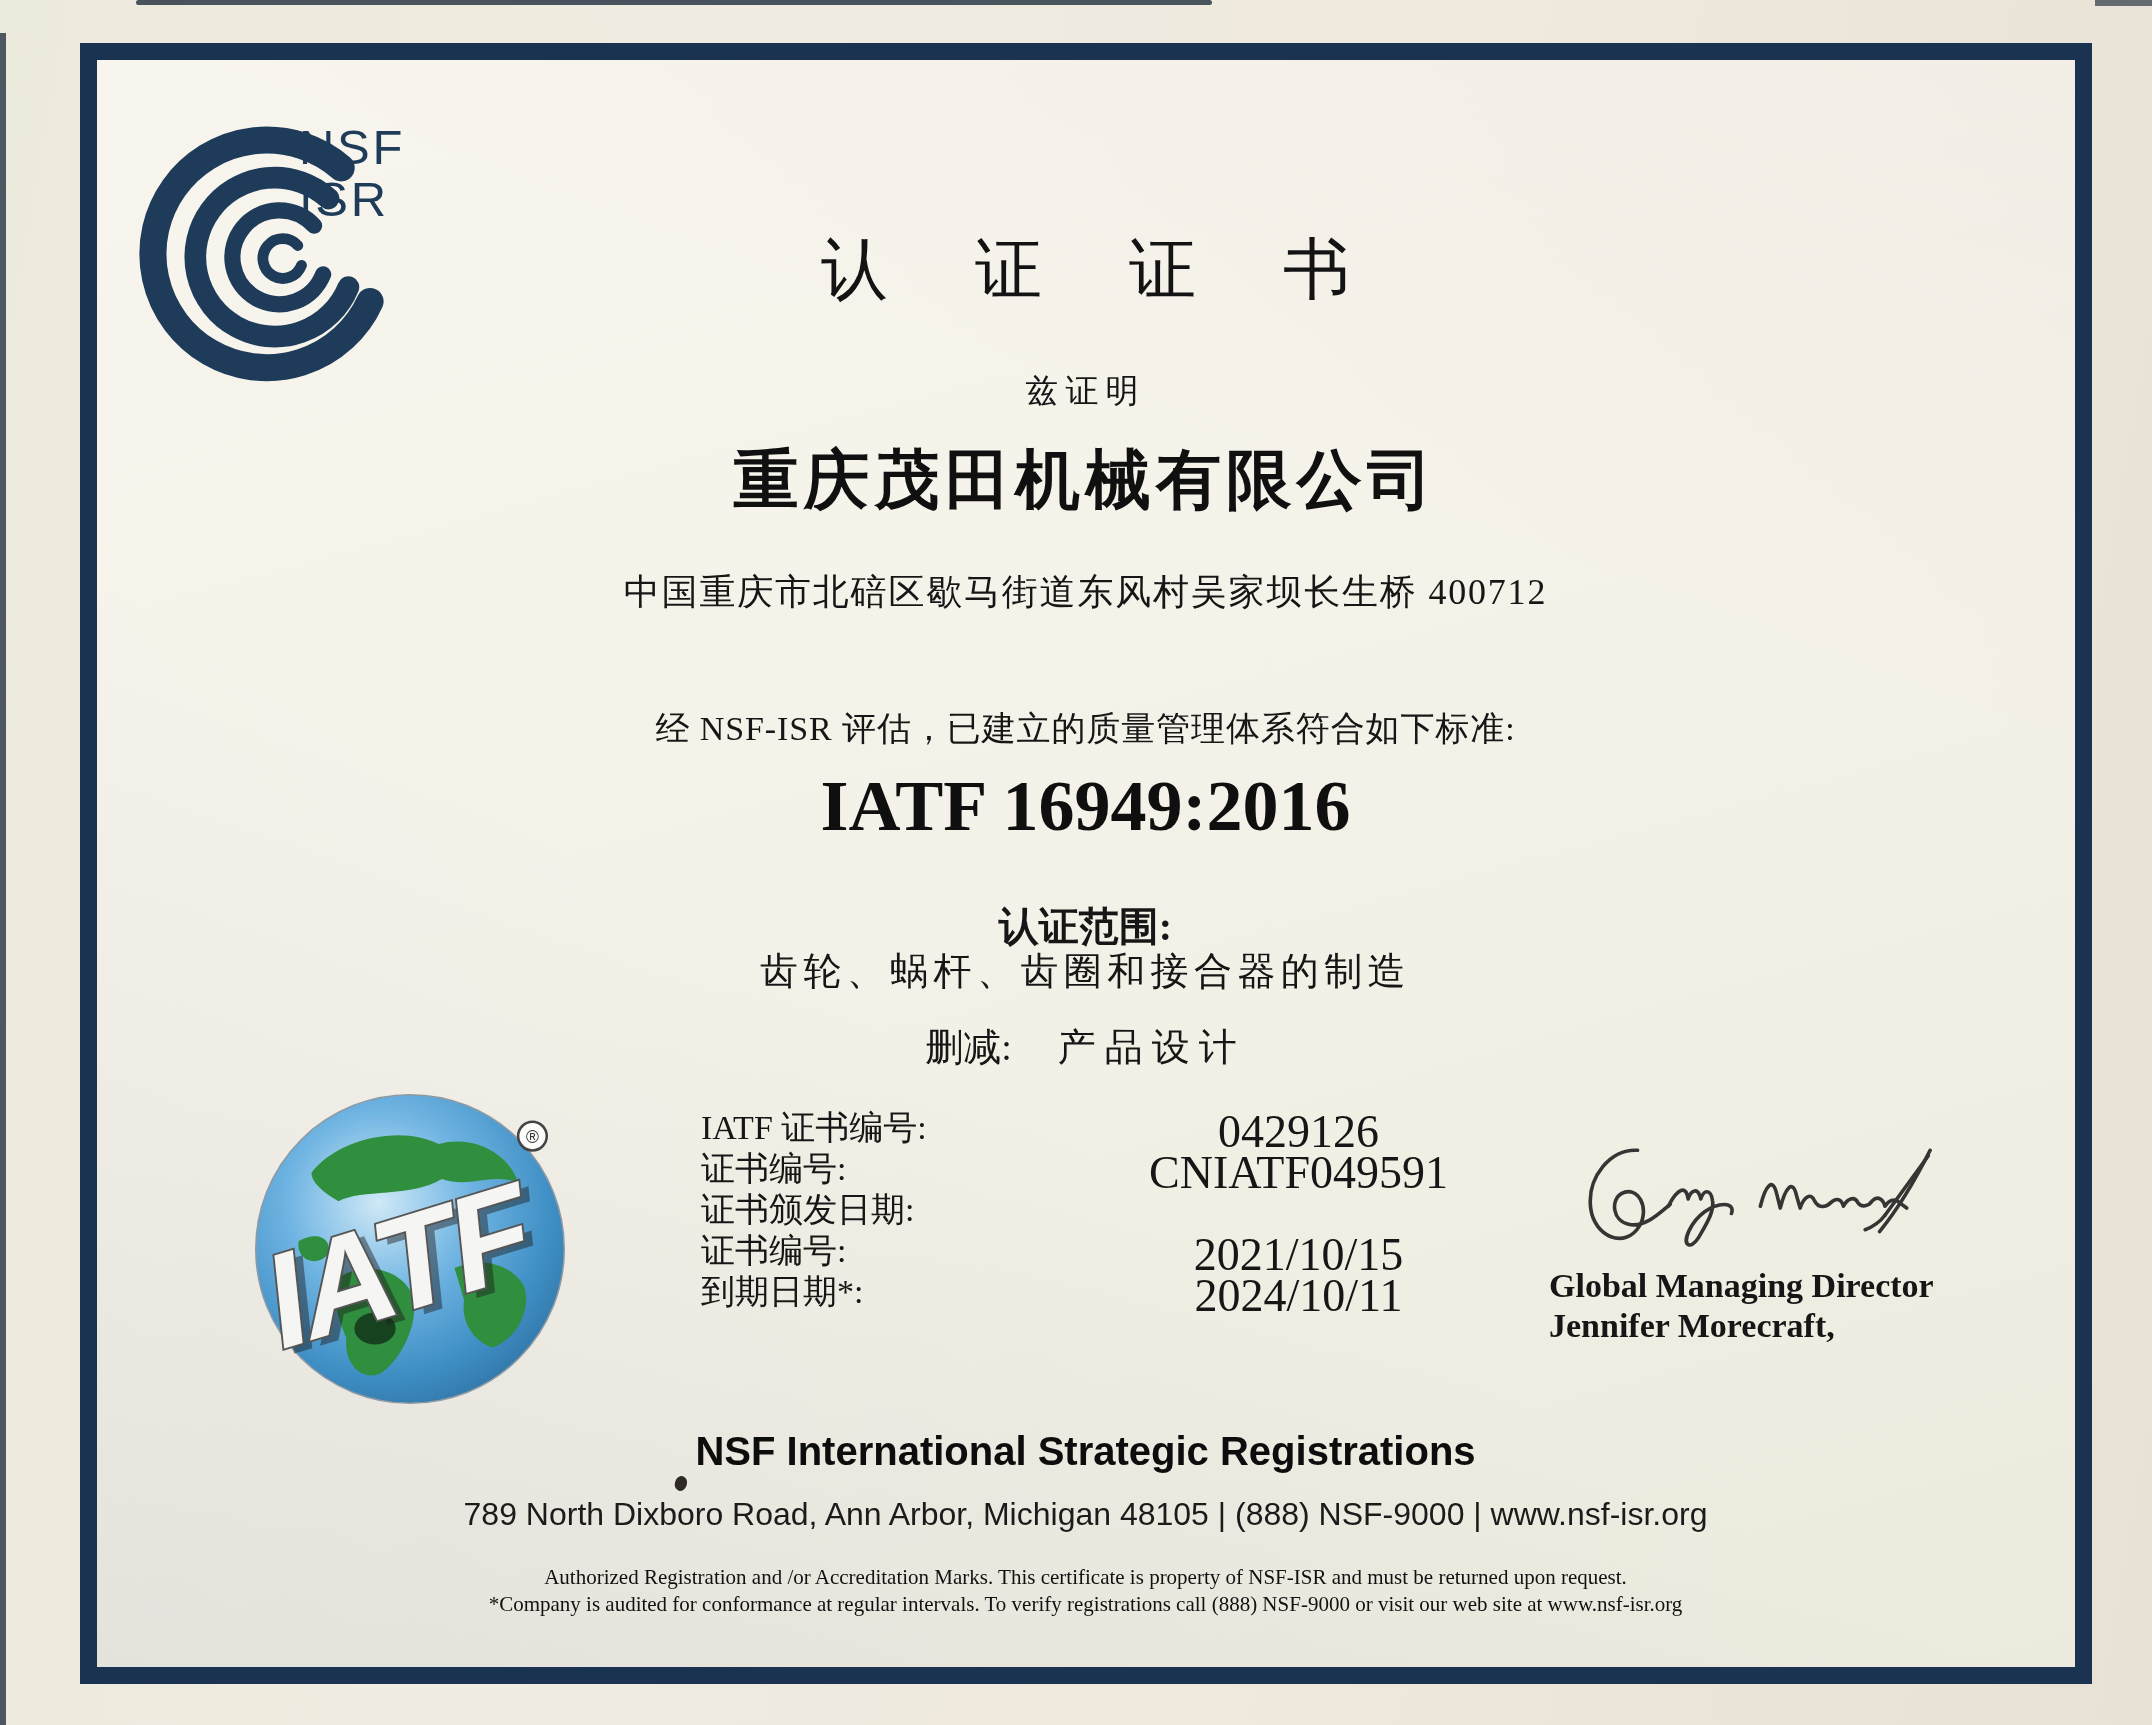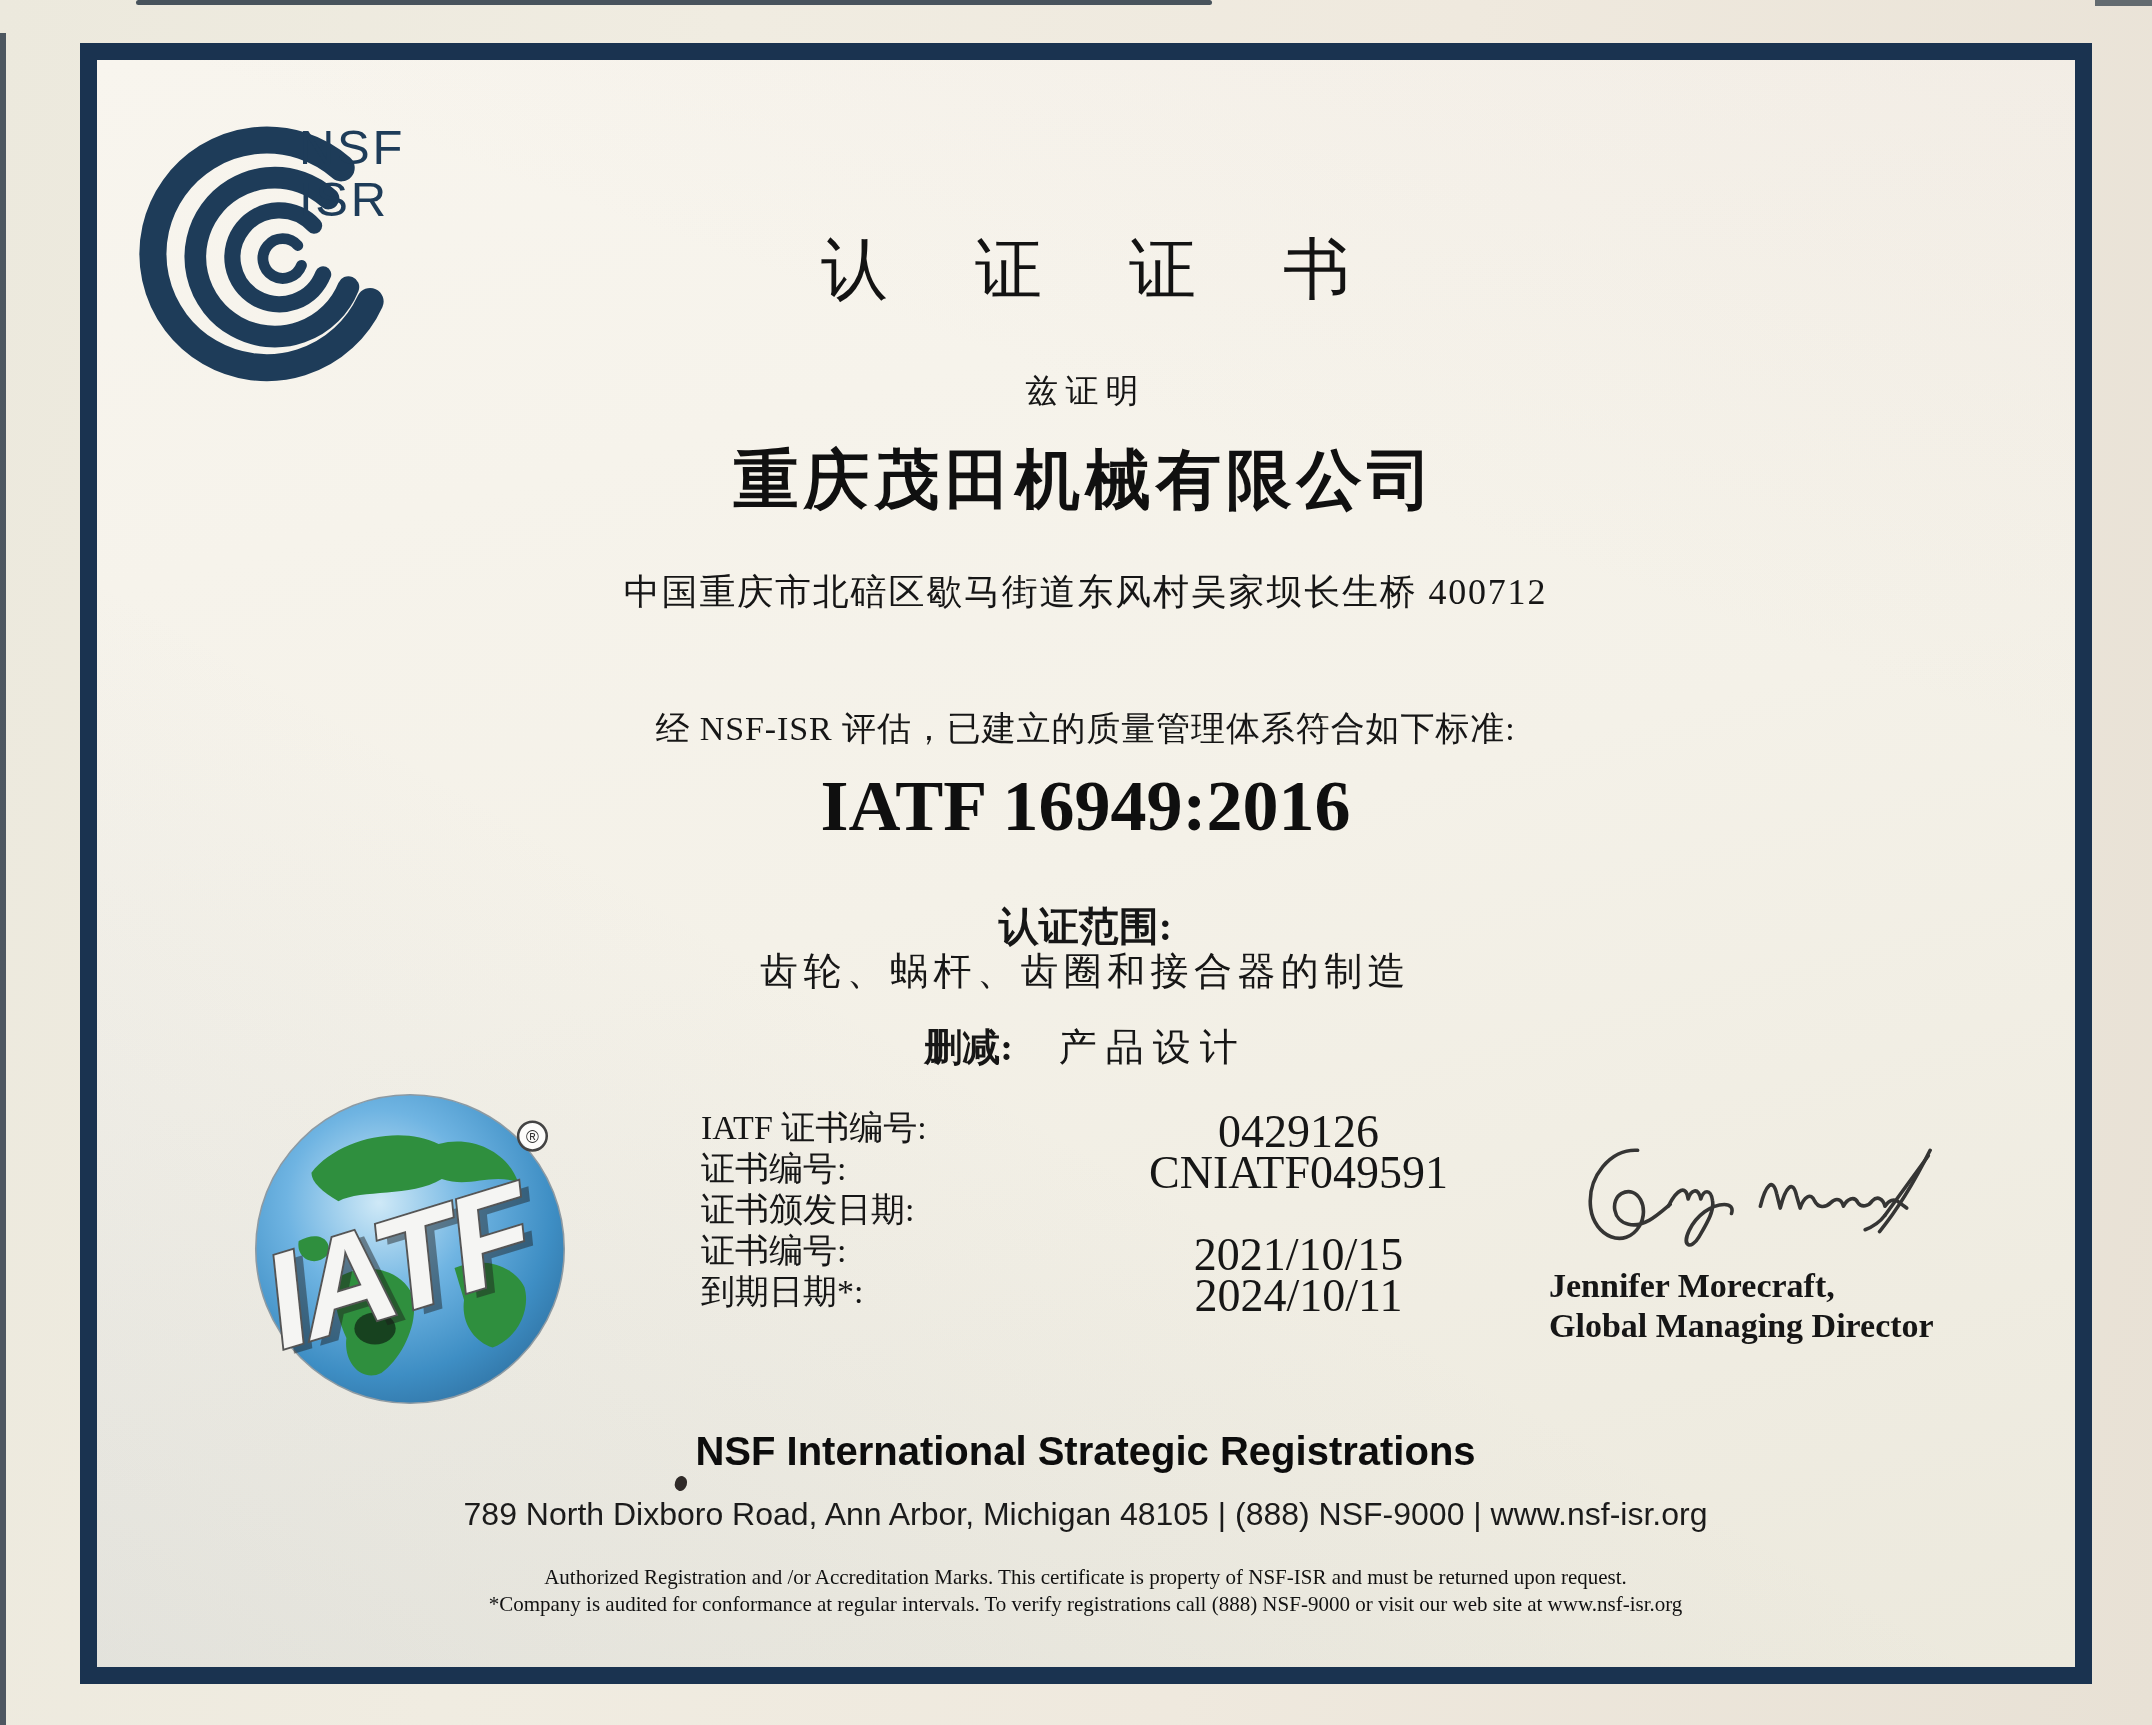--- a/index.html
+++ b/index.html
@@ -35,21 +35,21 @@
 
   .title{top:224px;font-size:67px;letter-spacing:87px;text-indent:87px;font-weight:500;color:#131313;}
   .certify{top:369px;font-size:33px;letter-spacing:7.2px;}
   .company{top:436px;font-size:65px;font-weight:bold;letter-spacing:5.4px;color:#101010;}
   .address{top:568px;font-size:36px;letter-spacing:1.8px;}
   .assessment{top:706px;font-size:34px;letter-spacing:0.9px;}
   .standard{top:765px;font-size:72px;font-weight:bold;font-family:"Liberation Serif",serif;color:#0f0f0f;}
   .scope-title{top:899px;font-size:40px;font-weight:bold;}
   .scope-text{top:946px;font-size:38px;letter-spacing:5.4px;}
   .exclusion{top:1022px;font-size:38px;}
-  .exclusion .lbl{font-weight:bold;}
+  .exclusion .lbl{font-weight:normal;}
   .exclusion .val{margin-left:46px;letter-spacing:9px;}
 
   
   .iatf-logo{left:251px;top:1090px;width:318px;height:318px;overflow:visible;}
 
   
   .details{left:701px;top:1105px;width:896px;}
   .detail-row{position:relative;height:41px;}
   .detail-label{position:absolute;left:0;top:0;font-size:34px;white-space:nowrap;}
   .detail-value{position:absolute;left:299px;top:0;width:597px;text-align:center;
@@ -153,22 +153,22 @@
   <g fill="none" stroke="#262626" stroke-width="4" stroke-linecap="round" stroke-linejoin="round" opacity="0.92">
     <path d="M70,28 C40,26 14,58 18,92 C22,124 56,138 72,112 C84,92 70,66 52,76 C40,83 42,106 60,110 C78,114 94,98 106,88"></path>
     <path d="M104,90 C114,70 124,66 126,82 C129,72 137,68 140,82 C143,72 151,70 153,84 C155,96 146,110 138,124 C129,139 119,134 127,117 C135,100 152,88 166,88 C173,88 176,92 174,98"></path>
     <path d="M206,90 C212,66 220,58 224,76 L228,92 C234,68 242,60 246,78 L250,92 C254,80 262,74 266,84 C270,92 278,92 284,86 C290,80 296,82 298,90 C302,82 310,78 314,86 C318,92 326,90 330,84 C336,78 342,82 344,90 C348,84 354,80 360,86 L368,92"></path>
     <path d="M338,118 C356,96 378,60 394,28"></path>
     <path d="M392,34 L344,100"></path>
     <path d="M344,100 C338,108 330,113 322,116"></path>
   </g>
 </svg>
 <div class="abs sig-name">
+  <div>Global Managing Director</div>
   <div>Jennifer Morecraft,</div>
-  <div>Global Managing Director</div>
 </div>
 
 <div class="centered footer-org">NSF International Strategic Registrations</div>
 <div class="abs ink-dot"></div>
 <div class="centered footer-addr">789 North Dixboro Road, Ann Arbor, Michigan 48105 | (888) NSF-9000 | www.nsf-isr.org</div>
 <div class="centered legal legal1">Authorized Registration and /or Accreditation Marks. This certificate is property of NSF-ISR and must be returned upon request.</div>
 <div class="centered legal legal2">*Company is audited for conformance at regular intervals. To verify registrations call (888) NSF-9000 or visit our web site at www.nsf-isr.org</div>
 
 
 </body></html>

